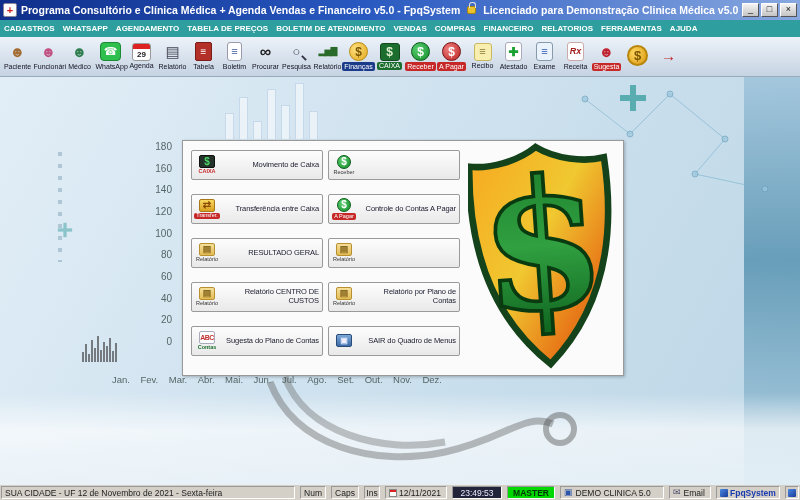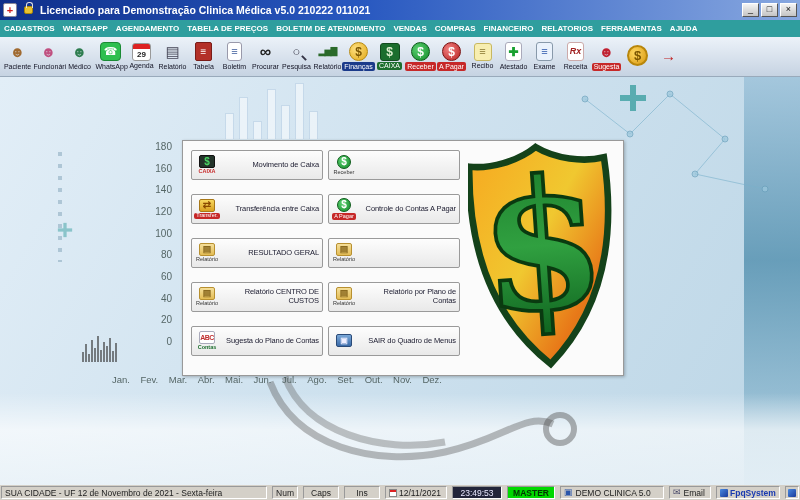--- a/index.html
+++ b/index.html
@@ -99,41 +99,42 @@
   .cap-green{color:#1c6e2e;font-weight:bold}
   .pb-label{flex:1;font-size:7.5px;letter-spacing:-.1px;line-height:1.15;color:#1a1a2e;text-align:right}
   .shield-wrap{position:absolute;right:5px;top:0}
 
   
   .statusbar{height:15px;flex:0 0 15px;display:flex;gap:5px;background:#d4d0c8;padding:1px;align-items:stretch}
   .sb-cell{background:#d4d0c8;border:1px solid;border-color:#999 #fff #fff #999;display:flex;align-items:center;
     padding:0 3px;font-size:8.5px;color:#222;white-space:nowrap;overflow:hidden}
   .sb-loc{flex:1}
   .sb-num{width:26px;justify-content:center}
-  .sb-caps{width:36px;justify-content:center}
-  .sb-ins{width:36px;justify-content:center}
+  .sb-caps{width:28px;justify-content:center}
+  .sb-ins{width:16px;justify-content:center}
   .sb-date{width:62px;gap:2px}
   .sb-time{width:50px;background:#22253a;color:#e8e8ff;justify-content:center}
   .sb-user{width:48px;background:#00d800;color:#023302;font-weight:bold;justify-content:center}
   .sb-clinic{width:104px;gap:3px}
   .sb-email{width:42px;gap:3px;cursor:pointer}
   .sb-brand{width:64px;color:#1a3ab0;font-weight:bold;gap:2px;cursor:pointer}
   .sb-grip{width:14px;justify-content:center}
   .sb-ico-cal{width:8px;height:8px;background:linear-gradient(#d22 0,#d22 35%,#fff 35%);border:1px solid #888;flex:0 0 auto}
   .sb-ico-pc{color:#2a55aa;font-size:9px;line-height:1}
   .sb-ico-mail{color:#446;font-size:9px;line-height:1}
   .sb-ico-brand{width:8px;height:8px;background:linear-gradient(135deg,#4a8ae0,#1a3a9a);border-radius:1px;flex:0 0 auto}
 </style>
 </head>
 <body>
 
 <div class="screen">
 
   <div class="titlebar">
     <span class="app-icon">+</span>
+    <span class="title-text">Programa Consultório e Clínica Médica + Agenda Vendas e Financeiro v5.0 - FpqSystem</span>
     <span class="lock"></span>
     <span class="license-text">Licenciado para  Demonstração Clinica Médica v5.0 210222 011021</span>
     <span class="win-controls">
       <span class="win-btn">_</span>
       <span class="win-btn">□</span>
       <span class="win-btn">×</span>
     </span>
   </div>
 
   <div class="menubar">

